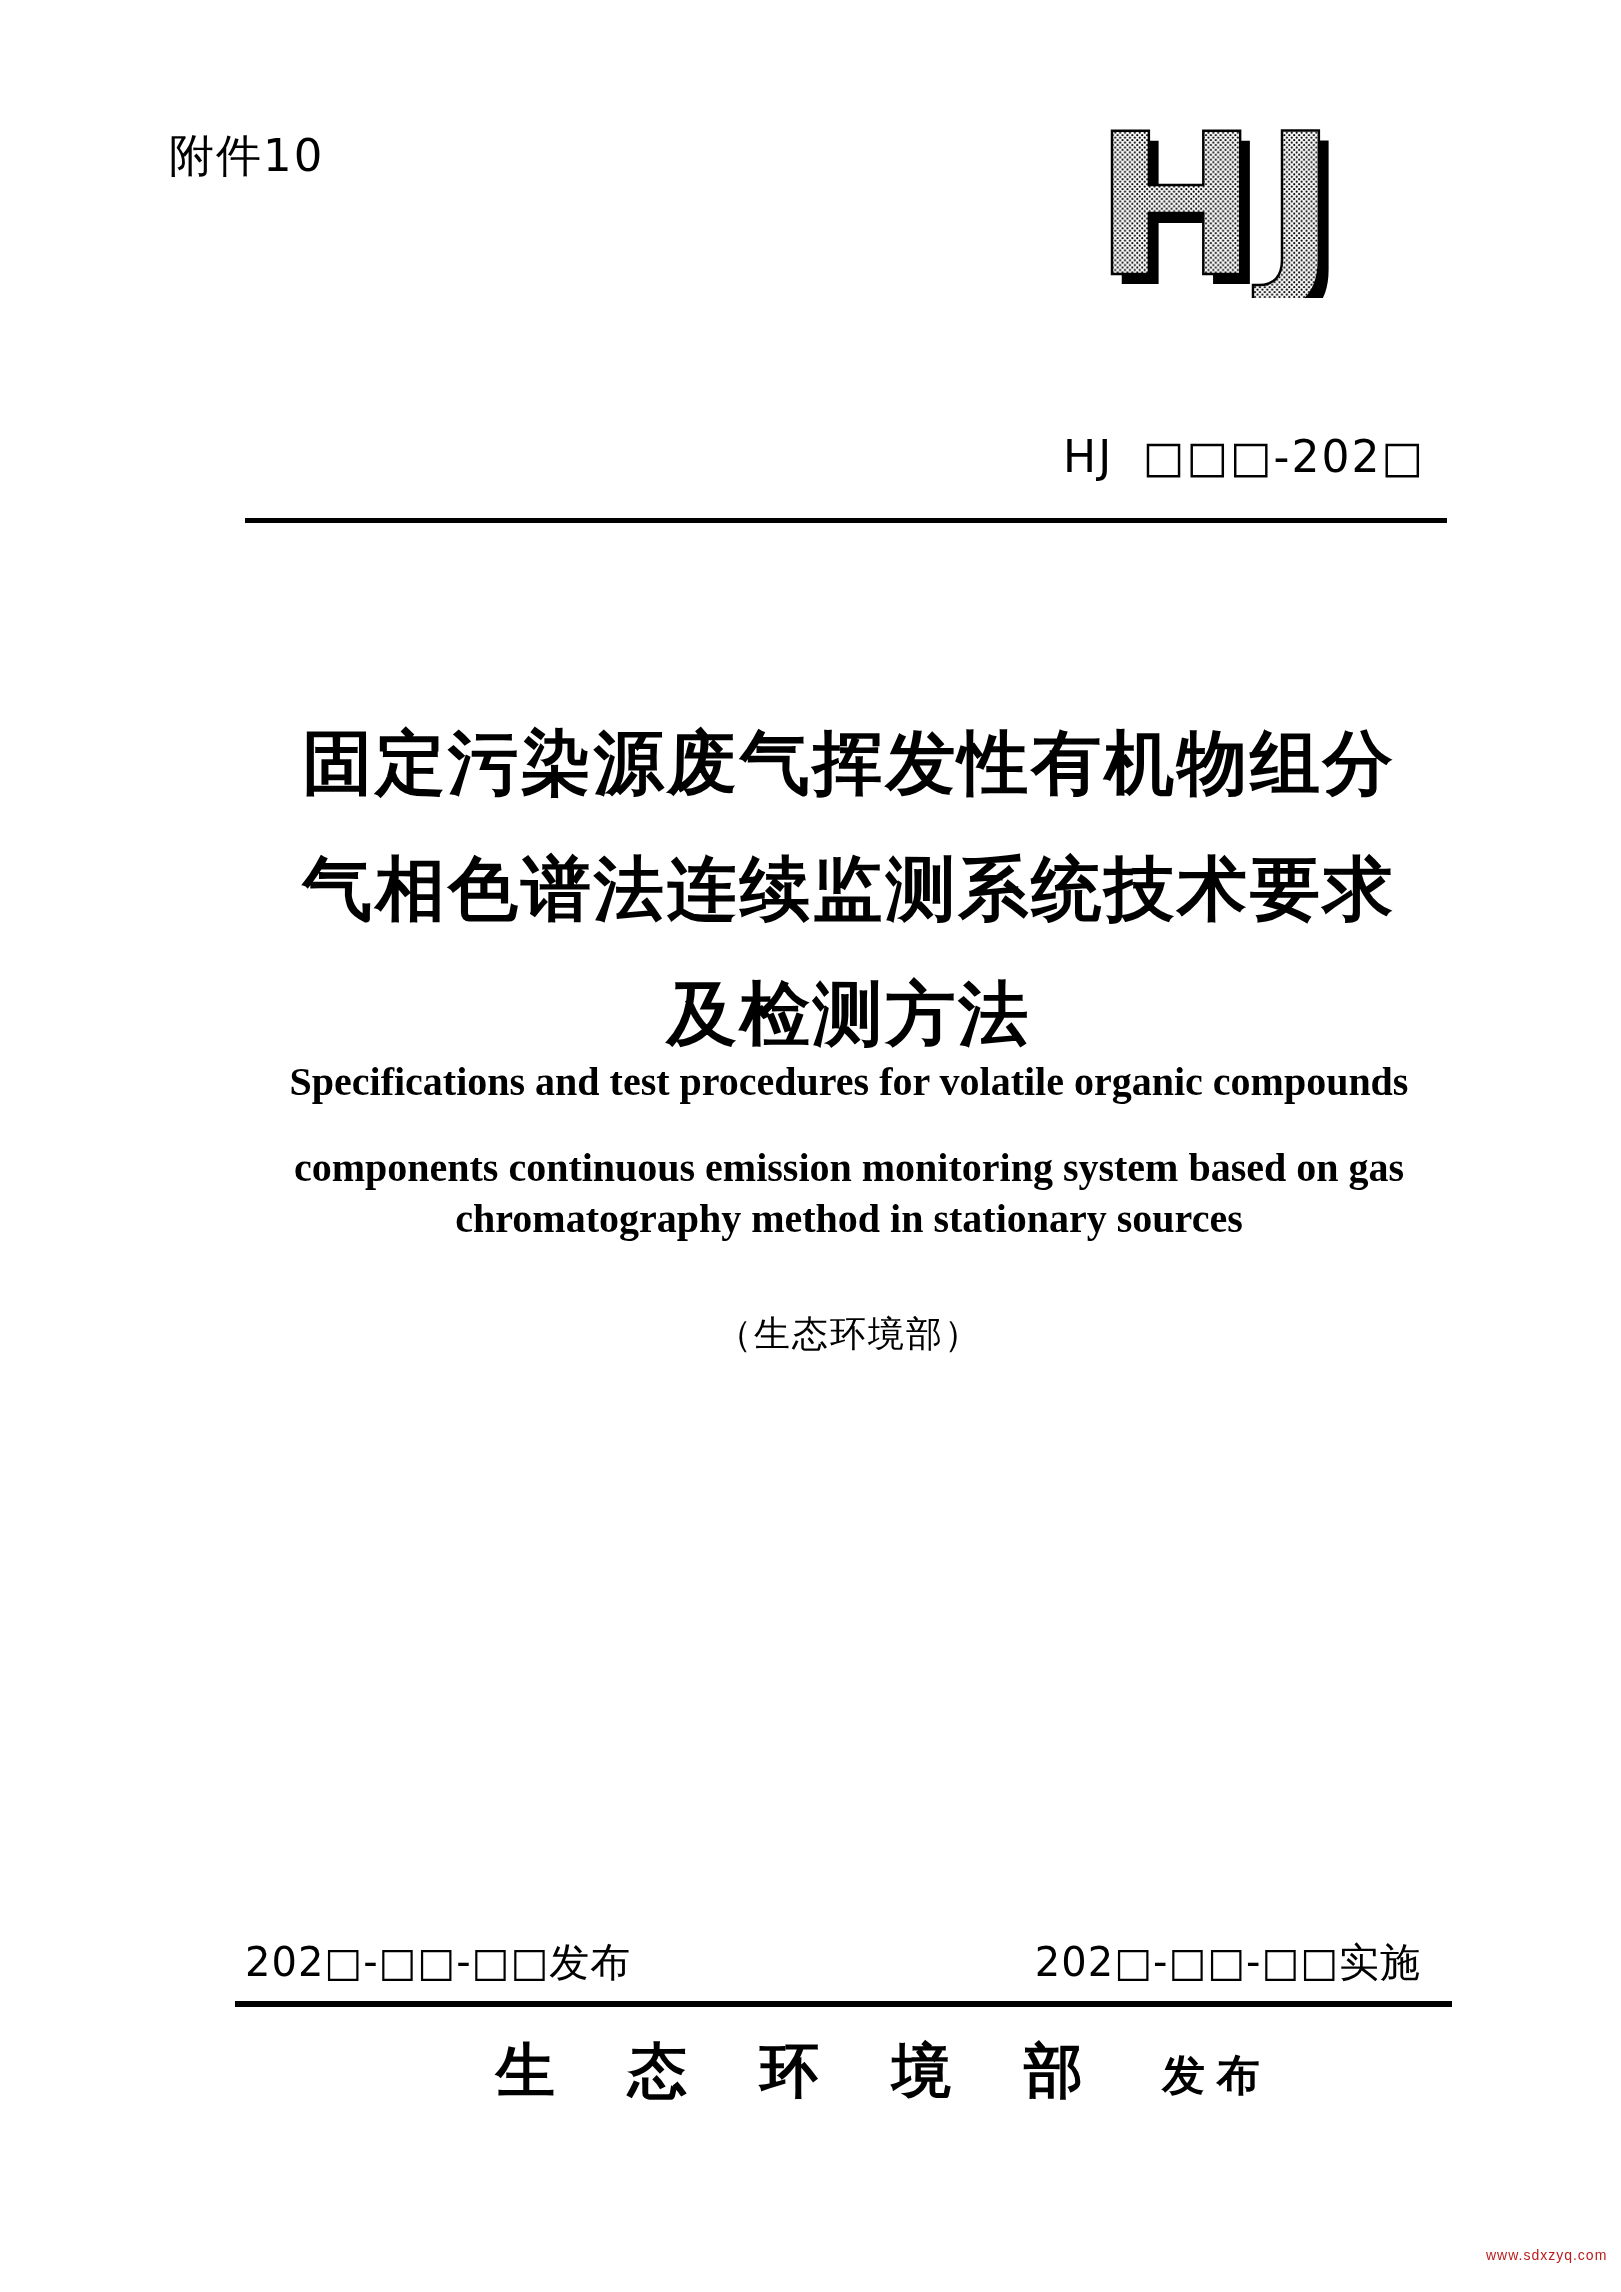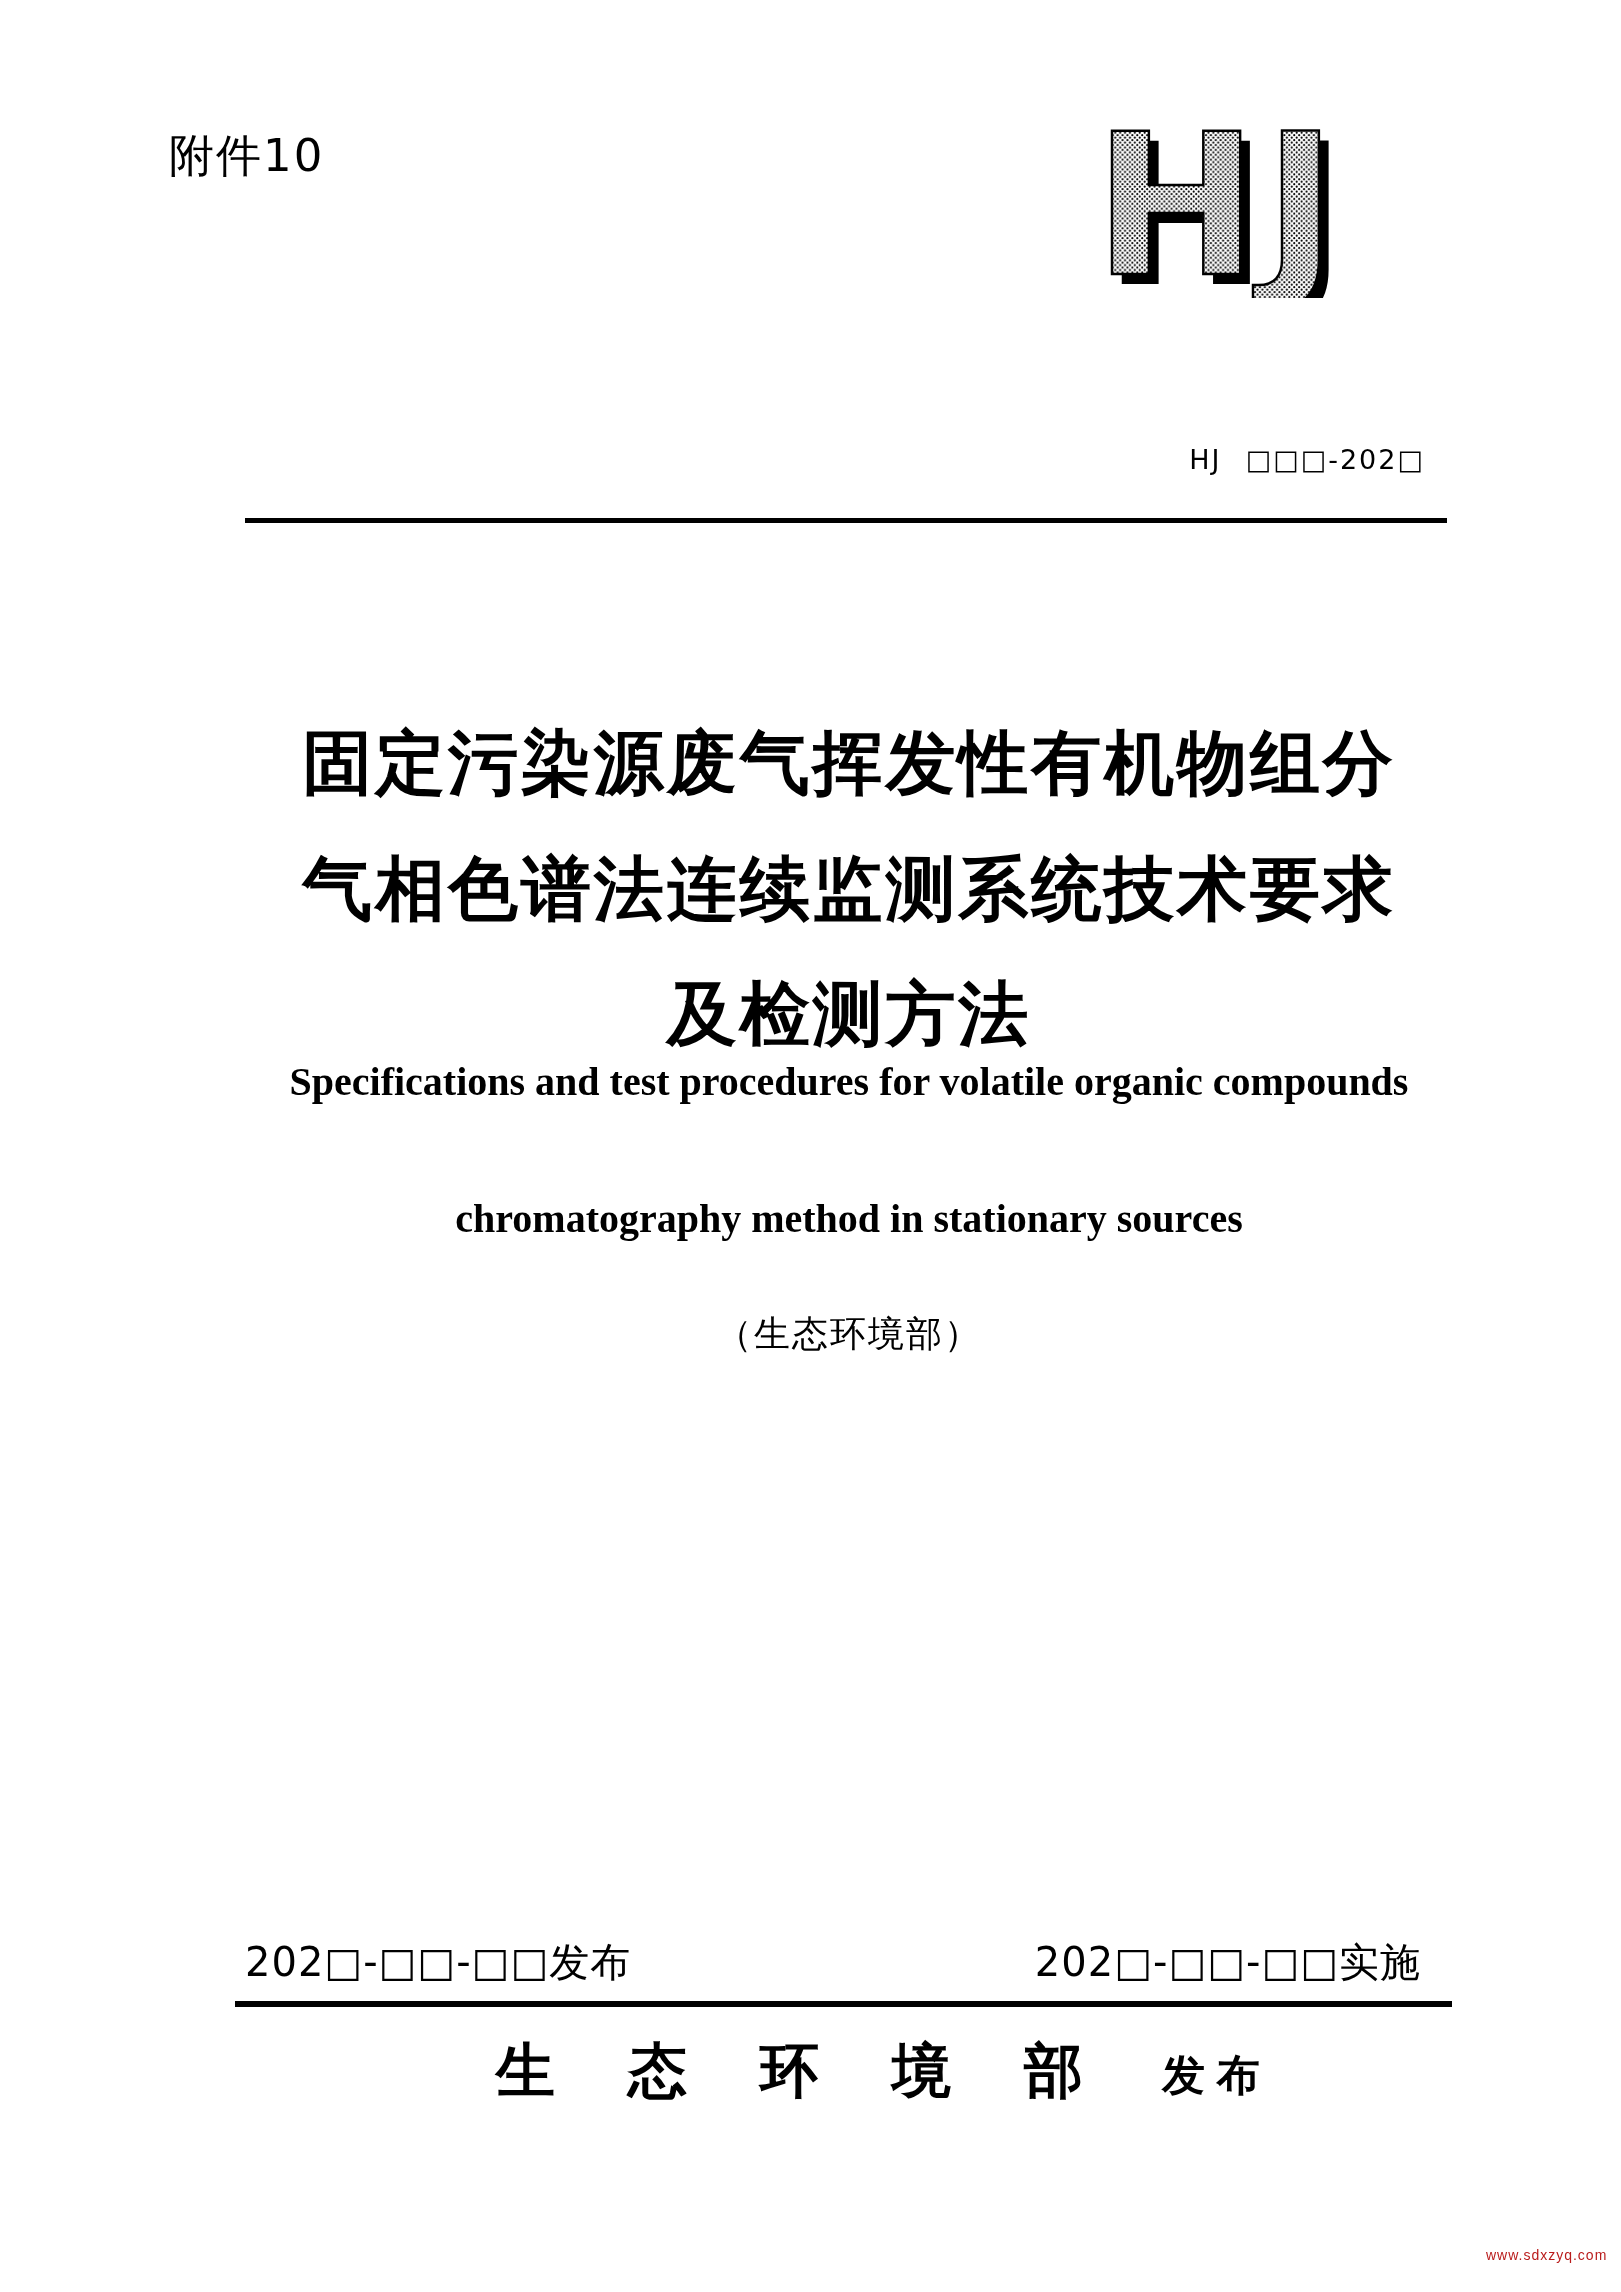--- a/index.html
+++ b/index.html
@@ -29,22 +29,22 @@
     font-weight: bold;
     font-size: 71px; line-height: 1.05;
     text-align: justify;
     text-align-last: justify;
     white-space: nowrap;
   }
 
   .standard-number {
     right: 196px; top: 433px;
     font-family: "DejaVu Sans", "Liberation Sans", sans-serif;
-    font-size: 27px; line-height: 1.1;
-    letter-spacing: 2px; word-spacing: 13.7px; margin-top: 12px;
+    font-size: 44px; line-height: 1.1;
+    letter-spacing: 2px; word-spacing: 13.7px;
   }
 
   .rule { background: #000; }
   .rule-top    { left: 245px; top: 518px;  width: 1202px; height: 4.9px; }
   .rule-bottom { left: 235px; top: 2001px; width: 1217px; height: 5.9px; }
 
   .title-cn {
     left: 245px; width: 1208px;
     text-align: center;
     font-family: "DejaVu Sans", "Liberation Sans", sans-serif;
@@ -135,20 +135,21 @@
 
   <div class="abs standard-number">HJ □□□-202□</div>
 
   <div class="abs rule rule-top"></div>
 
   <div class="abs title-cn title-cn-1">固定污染源废气挥发性有机物组分</div>
   <div class="abs title-cn title-cn-2">气相色谱法连续监测系统技术要求</div>
   <div class="abs title-cn title-cn-3">及检测方法</div>
 
   <div class="abs title-en title-en-1">Specifications and test procedures for volatile organic compounds</div>
+  <div class="abs title-en title-en-2">components continuous emission monitoring system based on gas</div>
   <div class="abs title-en title-en-3">chromatography method in stationary sources</div>
 
   <div class="abs draft-note">（生态环境部）</div>
 
   <div class="abs date-label date-issue">202□-□□-□□发布</div>
   <div class="abs date-label date-implement">202□-□□-□□实施</div>
 
   <div class="abs rule rule-bottom"></div>
 
   <div class="abs issuer-name">生态环境部</div>

